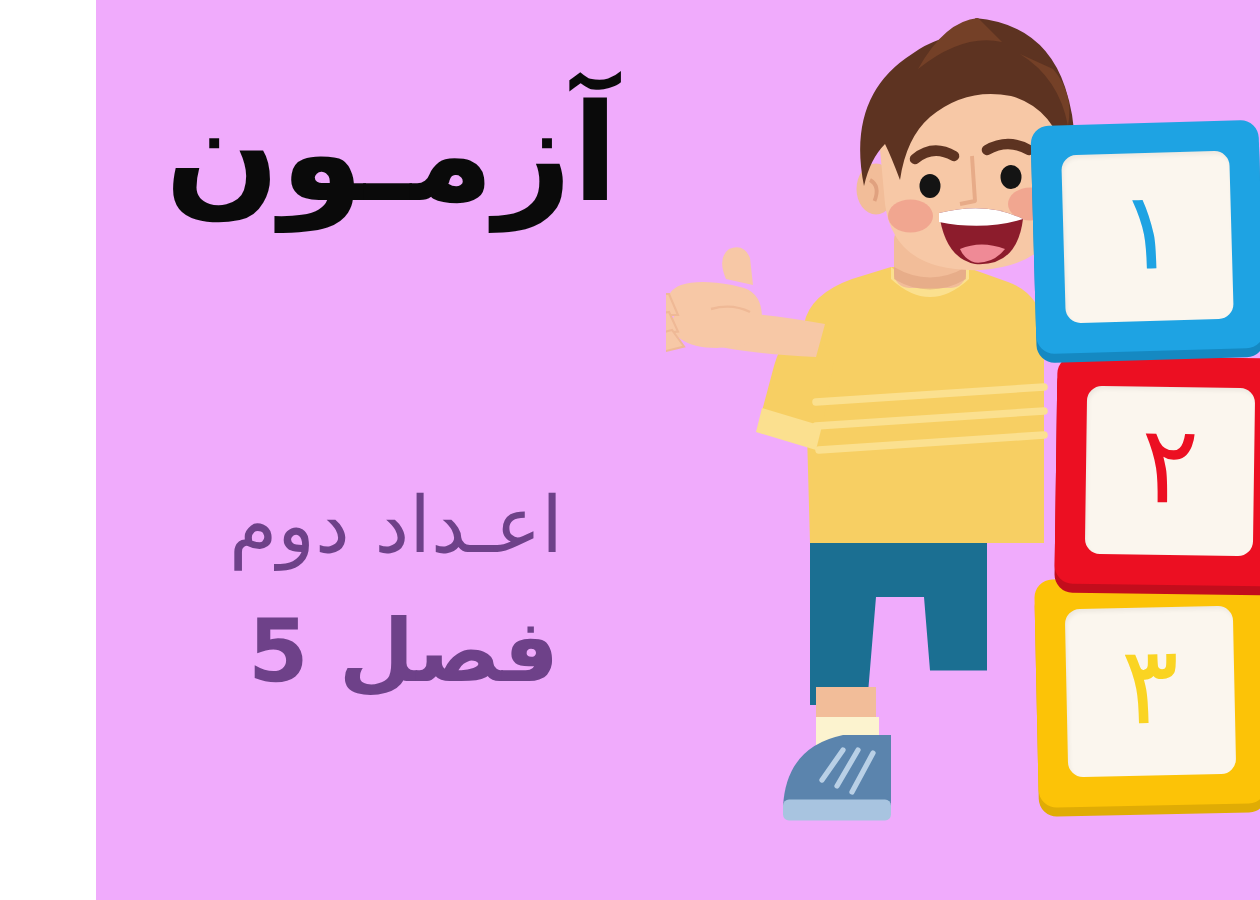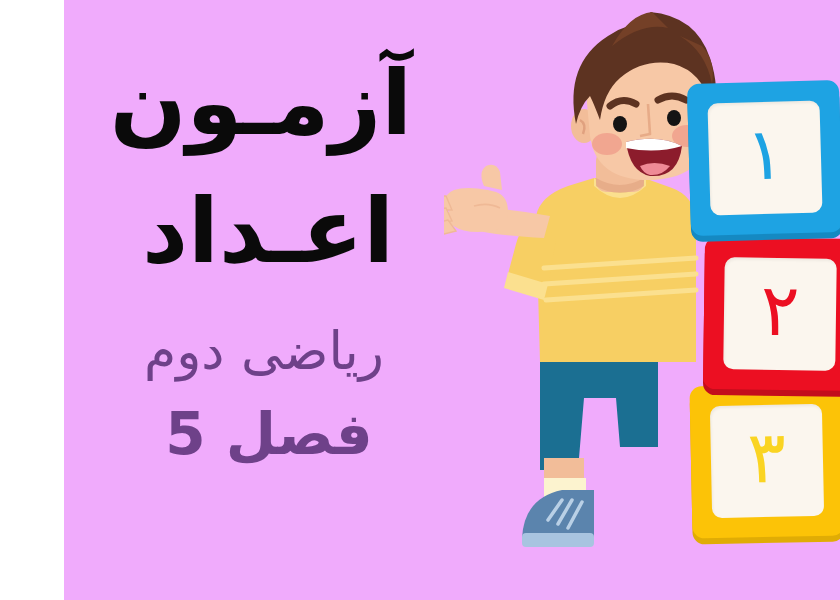--- a/index.html
+++ b/index.html
@@ -154,23 +154,22 @@
 </style>
 </head>
 <body>
 
 <div id="poster">
 
   <div class="text-col">
 
     <div class="title-line" id="title-1">آزمـون</div>
 
-    <div class="title-line" id="title-2">اعـداد</div>
-
-    <div class="subtitle-line" id="subtitle-1">ریاضی دوم</div>
+
+    <div class="subtitle-line" id="subtitle-1">اعـداد دوم</div>
 
     <div class="subtitle-line" id="subtitle-2">فصل 5</div>
   </div>
 
   <div id="illustration">
     <svg viewBox="0 0 460 600" xmlns="http://www.w3.org/2000/svg">
 
       <g>
         <path d="M96 355 L214 355 L214 447 L176 447 L172 398 L140 398 L134 470 L96 470 Z" fill="#1b6f92"></path>
       </g>

